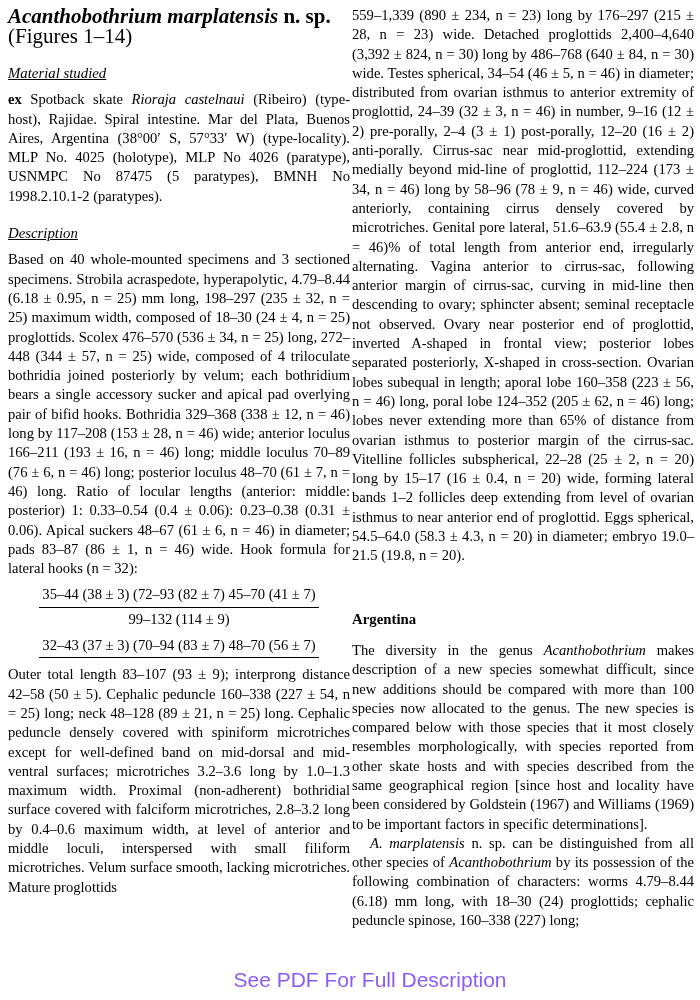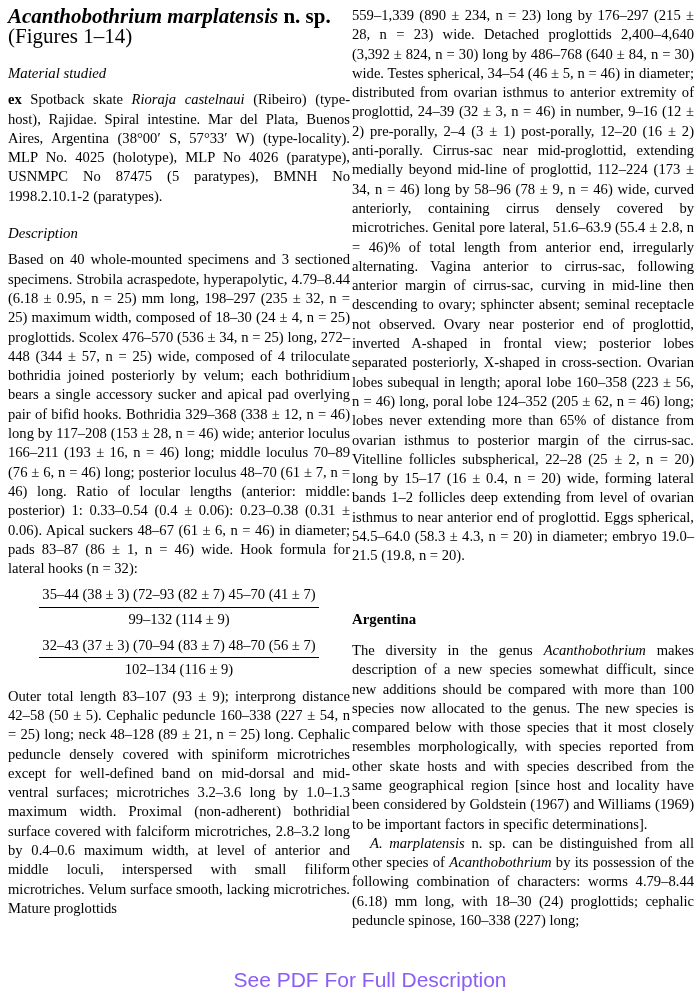--- a/index.html
+++ b/index.html
@@ -11,21 +11,21 @@
     position:absolute;top:6px;width:342px;
     font-size:14.6px;line-height:19.3px;text-align:justify;
   }
   .col-left{left:8px;}
   .col-right{left:352px;width:342px;}
   .title{font-size:21px;margin:0 0 18px 0;line-height:20px;text-align:left;}
   .s-b{font-weight:bold;}
   .s-i{font-style:italic;}
   .s-bi{font-weight:bold;font-style:italic;}
   .heading{margin:18px 0 7px 0;font-size:14.8px;text-align:left;}
-  .heading.italic{font-style:italic;}
+  .heading.italic{font-style:italic;text-decoration:underline;}
   .heading.bold{font-weight:bold;margin:44px 0 12px 0;}
   .para{margin:0;}
   .para.indent{text-indent:18px;}
   .fraction{margin:7px auto;text-align:center;width:max-content;max-width:100%;}
   .fraction .num{border-bottom:1.5px solid #000;padding:0 3px 2px;}
   .fraction .den{padding-top:2px;}
   .footer{
     position:absolute;left:40px;right:0;bottom:8px;text-align:center;
     font-family:"Liberation Sans",sans-serif;font-size:21px;color:#8b5cf6;
   }
@@ -39,21 +39,20 @@
       <div class="heading italic">Material studied</div>
       <p class="para"><span class="s-b">ex</span><span> Spotback skate </span><span class="s-i">Rioraja castelnaui</span><span> (Ribeiro) (type-host), Rajidae. Spiral intestine. Mar del Plata, Buenos Aires, Argentina (38°00′ S, 57°33′ W) (type-locality). MLP No. 4025 (holotype), MLP No 4026 (paratype), USNMPC No 87475 (5 paratypes), BMNH No 1998.2.10.1-2 (paratypes).</span></p>
       <div class="heading italic">Description</div>
       <p class="para"><span>Based on 40 whole-mounted specimens and 3 sectioned specimens. Strobila acraspedote, hyperapolytic, 4.79–8.44 (6.18 ± 0.95, n = 25) mm long, 198–297 (235 ± 32, n = 25) maximum width, composed of 18–30 (24 ± 4, n = 25) proglottids. Scolex 476–570 (536 ± 34, n = 25) long, 272–448 (344 ± 57, n = 25) wide, composed of 4 triloculate bothridia joined posteriorly by velum; each bothridium bears a single accessory sucker and apical pad overlying pair of bifid hooks. Bothridia 329–368 (338 ± 12, n = 46) long by 117–208 (153 ± 28, n = 46) wide; anterior loculus 166–211 (193 ± 16, n = 46) long; middle loculus 70–89 (76 ± 6, n = 46) long; posterior loculus 48–70 (61 ± 7, n = 46) long. Ratio of locular lengths (anterior: middle: posterior) 1: 0.33–0.54 (0.4 ± 0.06): 0.23–0.38 (0.31 ± 0.06). Apical suckers 48–67 (61 ± 6, n = 46) in diameter; pads 83–87 (86 ± 1, n = 46) wide. Hook formula for lateral hooks (n = 32):</span></p>
       <div class="fraction">
         <div class="num">35–44 (38 ± 3) (72–93 (82 ± 7) 45–70 (41 ± 7)</div>
         <div class="den">99–132 (114 ± 9)</div>
       </div>
       <div class="fraction">
         <div class="num">32–43 (37 ± 3) (70–94 (83 ± 7) 48–70 (56 ± 7)</div>
-        <div class="den">102–134 (116 ± 9)</div>
       </div>
       <p class="para"><span>Outer total length 83–107 (93 ± 9); interprong distance 42–58 (50 ± 5). Cephalic peduncle 160–338 (227 ± 54, n = 25) long; neck 48–128 (89 ± 21, n = 25) long. Cephalic peduncle densely covered with spiniform microtriches except for well-defined band on mid-dorsal and mid-ventral surfaces; microtriches 3.2–3.6 long by 1.0–1.3 maximum width. Proximal (non-adherent) bothridial surface covered with falciform microtriches, 2.8–3.2 long by 0.4–0.6 maximum width, at level of anterior and middle loculi, interspersed with small filiform microtriches. Velum surface smooth, lacking microtriches. Mature proglottids</span></p>
     </div>
   <div class="col col-right" id="col-right">
       <p class="para"><span>559–1,339 (890 ± 234, n = 23) long by 176–297 (215 ± 28, n = 23) wide. Detached proglottids 2,400–4,640 (3,392 ± 824, n = 30) long by 486–768 (640 ± 84, n = 30) wide. Testes spherical, 34–54 (46 ± 5, n = 46) in diameter; distributed from ovarian isthmus to anterior extremity of proglottid, 24–39 (32 ± 3, n = 46) in number, 9–16 (12 ± 2) pre-porally, 2–4 (3 ± 1) post-porally, 12–20 (16 ± 2) anti-porally. Cirrus-sac near mid-proglottid, extending medially beyond mid-line of proglottid, 112–224 (173 ± 34, n = 46) long by 58–96 (78 ± 9, n = 46) wide, curved anteriorly, containing cirrus densely covered by microtriches. Genital pore lateral, 51.6–63.9 (55.4 ± 2.8, n = 46)% of total length from anterior end, irregularly alternating. Vagina anterior to cirrus-sac, following anterior margin of cirrus-sac, curving in mid-line then descending to ovary; sphincter absent; seminal receptacle not observed. Ovary near posterior end of proglottid, inverted A-shaped in frontal view; posterior lobes separated posteriorly, X-shaped in cross-section. Ovarian lobes subequal in length; aporal lobe 160–358 (223 ± 56, n = 46) long, poral lobe 124–352 (205 ± 62, n = 46) long; lobes never extending more than 65% of distance from ovarian isthmus to posterior margin of the cirrus-sac. Vitelline follicles subspherical, 22–28 (25 ± 2, n = 20) long by 15–17 (16 ± 0.4, n = 20) wide, forming lateral bands 1–2 follicles deep extending from level of ovarian isthmus to near anterior end of proglottid. Eggs spherical, 54.5–64.0 (58.3 ± 4.3, n = 20) in diameter; embryo 19.0–21.5 (19.8, n = 20).</span></p>
       <div class="heading bold">Argentina</div>
       <p class="para"><span>The diversity in the genus </span><span class="s-i">Acanthobothrium</span><span> makes description of a new species somewhat difficult, since new additions should be compared with more than 100 species now allocated to the genus. The new species is compared below with those species that it most closely resembles morphologically, with species reported from other skate hosts and with species described from the same geographical region [since host and locality have been considered by Goldstein (1967) and Williams (1969) to be important factors in specific determinations].</span></p>
       <p class="para indent"><span class="s-i">A. marplatensis</span><span> n. sp. can be distinguished from all other species of </span><span class="s-i">Acanthobothrium</span><span> by its possession of the following combination of characters: worms 4.79–8.44 (6.18) mm long, with 18–30 (24) proglottids; cephalic peduncle spinose, 160–338 (227) long;</span></p>
     </div>
   <div class="footer">See PDF For Full Description</div>

